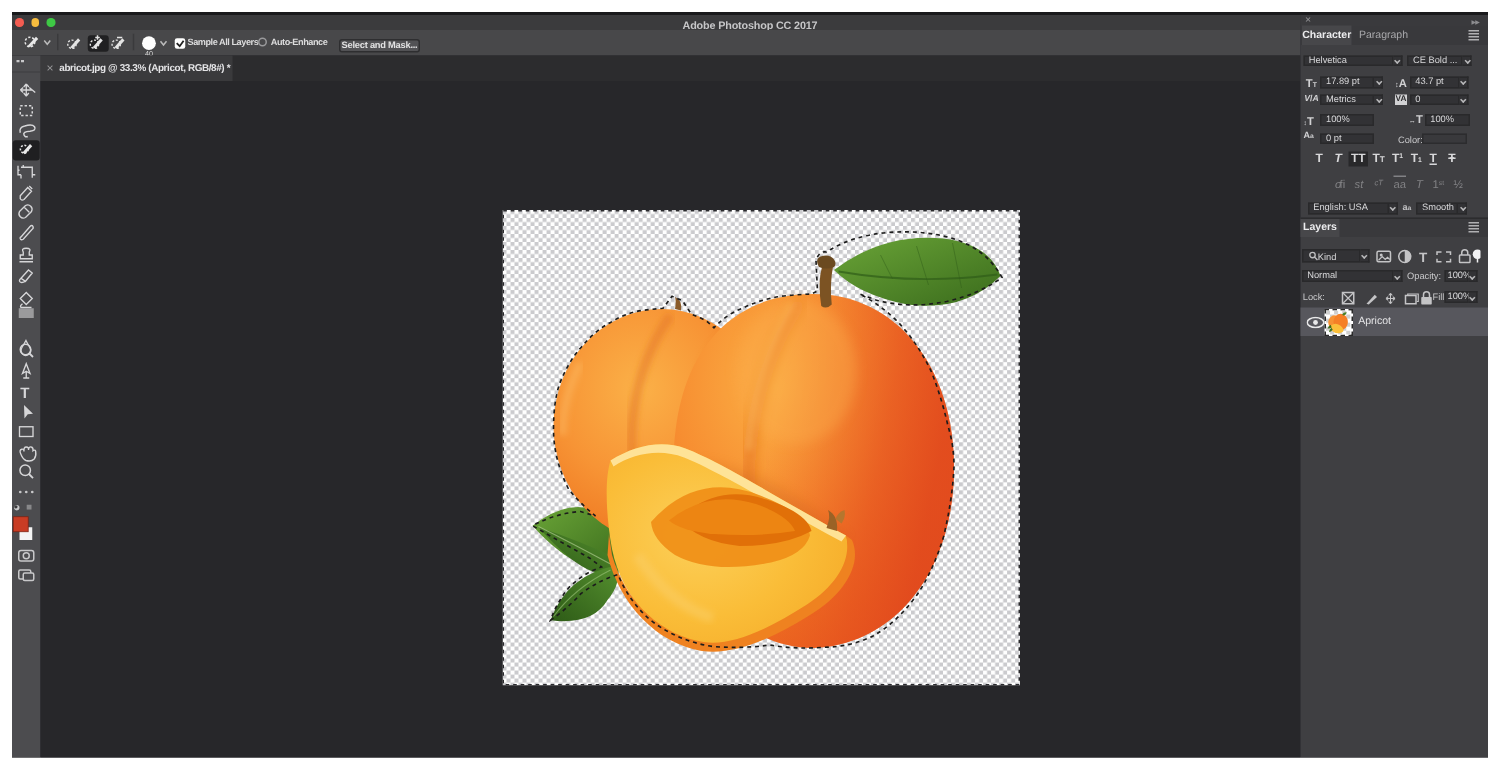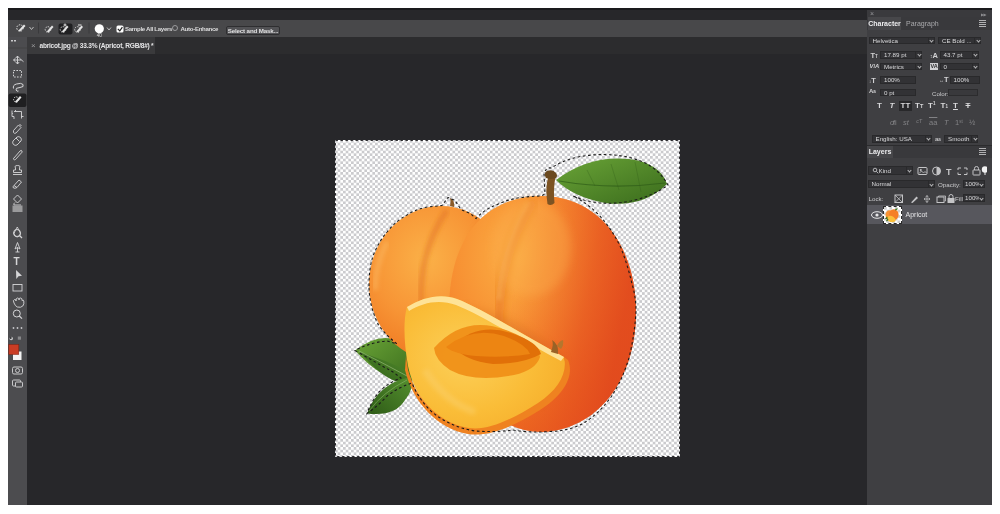--- a/index.html
+++ b/index.html
@@ -16,20 +16,26 @@
 #panel{left:859px;top:2px;width:125px;height:495px;background:#3f3f42}
 .ib2{position:absolute;background:#323235;border:1px solid #29292b;color:#d8d8da;font-size:6.2px;height:7.5px;line-height:6.5px;padding-left:3px}
 .chev{position:absolute;width:3px;height:3px;border-right:1.1px solid #b9b9bb;border-bottom:1.1px solid #b9b9bb;transform:rotate(45deg)}
 .abox{position:absolute;background:#323235;border:1px solid #29292b;border-left:none;width:6px;height:7.5px}
 .pt{position:absolute;font-size:6.2px;color:#d8d8da}
 .tico{position:absolute;font-size:7.5px;font-weight:bold;color:#d2d2d4}
 </style></head>
 <body>
 <div id="win">
  <div class="abs" id="topline"></div>
+ <div class="abs" id="titlebar">
+   <div class="abs light" style="left:2px;background:#f25c51"></div>
+   <div class="abs light" style="left:12.5px;background:#f6bc3e"></div>
+   <div class="abs light" style="left:23px;background:#3ec845"></div>
+   <div class="abs" id="titletext">Adobe Photoshop CC 2017</div>
+ </div>
  <div class="abs" id="optbar">
   <svg width="115" height="19" style="position:absolute;left:0;top:0">
     <g stroke="#e8e8e8" fill="none" stroke-width="1">
       <circle cx="12" cy="8" r="3.2" stroke-dasharray="1.5 1.2"></circle>
       <path d="M10.5,10.5 L16,4.5 L17.5,6 L12,11.5 Z" fill="#e8e8e8" stroke="none"></path>
     </g>
     <path d="M21.5,7 l2,2.5 l2,-2.5" stroke="#bbb" fill="none"></path>
     <rect x="30" y="2.5" width="1" height="11" fill="#3a3a3c"></rect>
     <rect x="50.5" y="3.5" width="14" height="11" rx="2" fill="#202022"></rect>
     <g stroke="#e4e4e4" fill="none" stroke-width="0.9">

